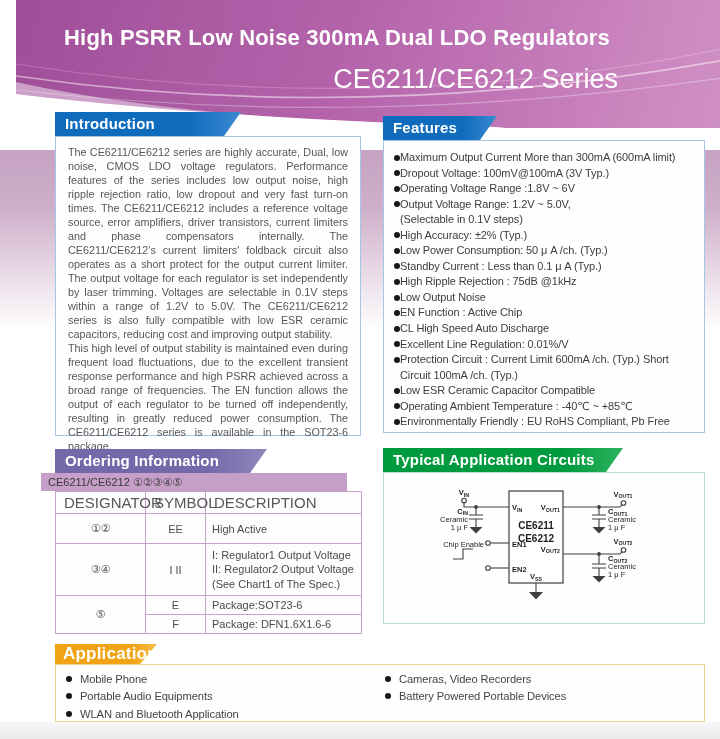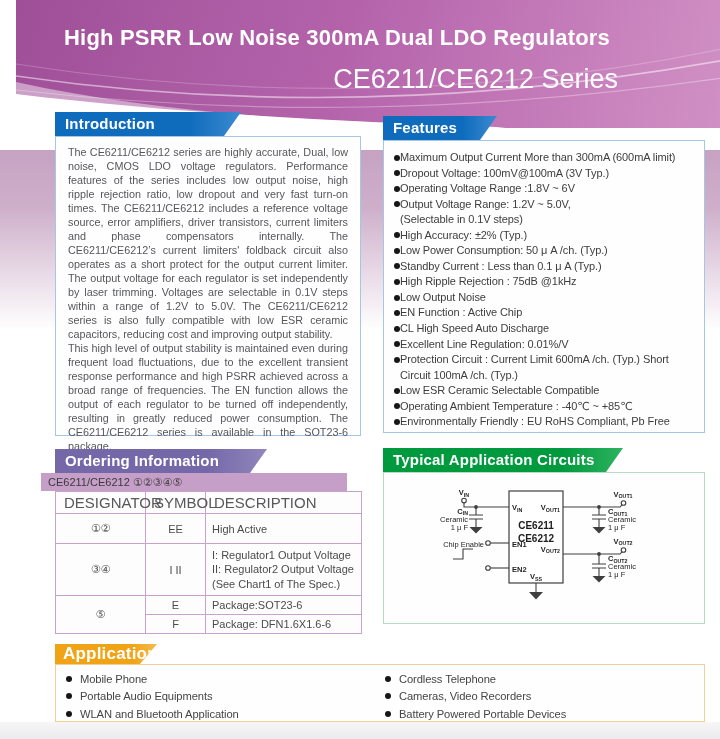--- a/index.html
+++ b/index.html
@@ -149,21 +149,21 @@
         <span class="feat-bullet"></span>
         <span class="feat-text">Excellent Line Regulation: 0.01%/V</span>
       </div>
         <div class="feat-item">
         <span class="feat-bullet"></span>
         <span class="feat-text">Protection Circuit : Current Limit 600mA /ch. (Typ.) Short
 Circuit 100mA /ch. (Typ.)</span>
       </div>
         <div class="feat-item">
         <span class="feat-bullet"></span>
-        <span class="feat-text">Low ESR Ceramic Selectable Compatible</span>
+        <span class="feat-text">Low ESR Ceramic Capacitor Compatible</span>
       </div>
         <div class="feat-item">
         <span class="feat-bullet"></span>
         <span class="feat-text">Operating Ambient Temperature : -40℃ ~ +85℃</span>
       </div>
         <div class="feat-item">
         <span class="feat-bullet"></span>
         <span class="feat-text">Environmentally Friendly : EU RoHS Compliant, Pb Free</span>
       </div>
       </div>
@@ -281,24 +281,20 @@
           <span class="app-bullet"></span>
           <span class="app-text">Portable Audio Equipments</span>
         </div>
           <div class="app-item">
           <span class="app-bullet"></span>
           <span class="app-text">WLAN and Bluetooth Application</span>
         </div>
         </div>
       <div class="apps-col">
 
-      <div class="app-item">
-          <span class="app-bullet"></span>
-          <span class="app-text">Cordless Telephone</span>
-        </div>
           <div class="app-item">
           <span class="app-bullet"></span>
           <span class="app-text">Cameras, Video Recorders</span>
         </div>
           <div class="app-item">
           <span class="app-bullet"></span>
           <span class="app-text">Battery Powered Portable Devices</span>
         </div>
         </div>
     </div>

